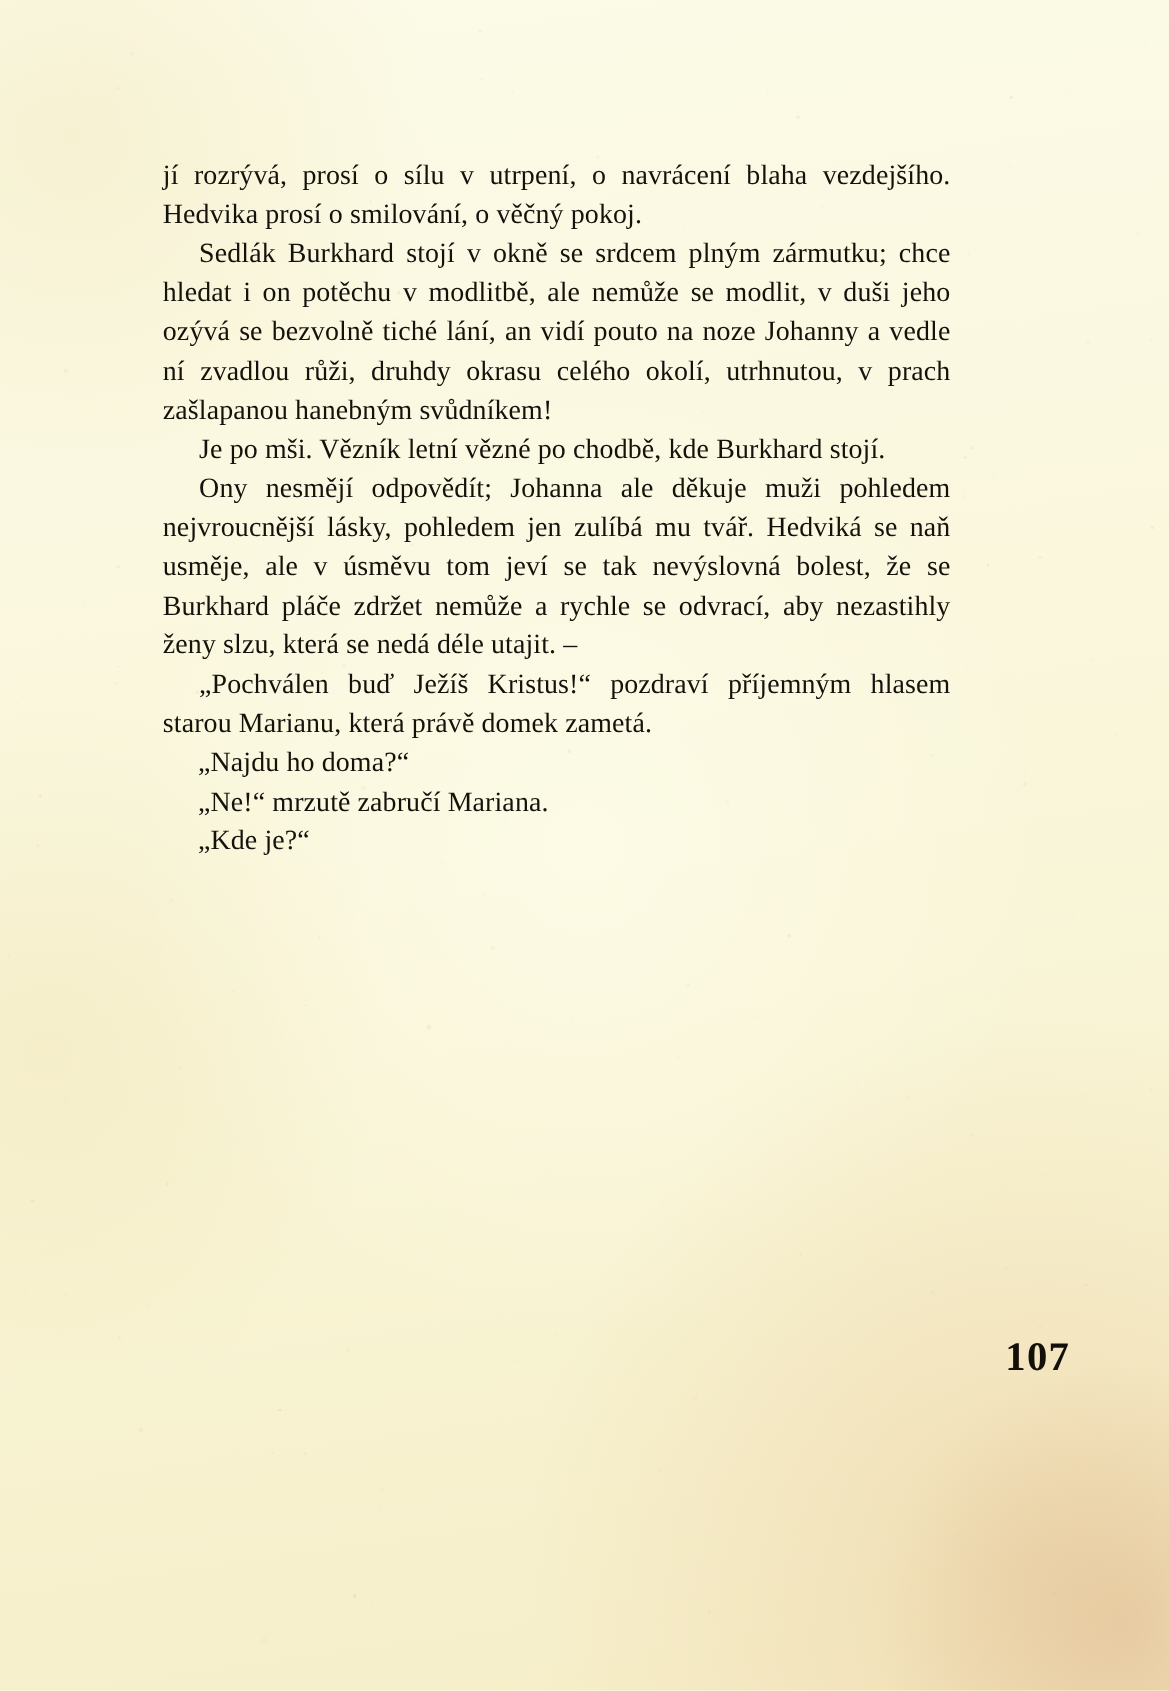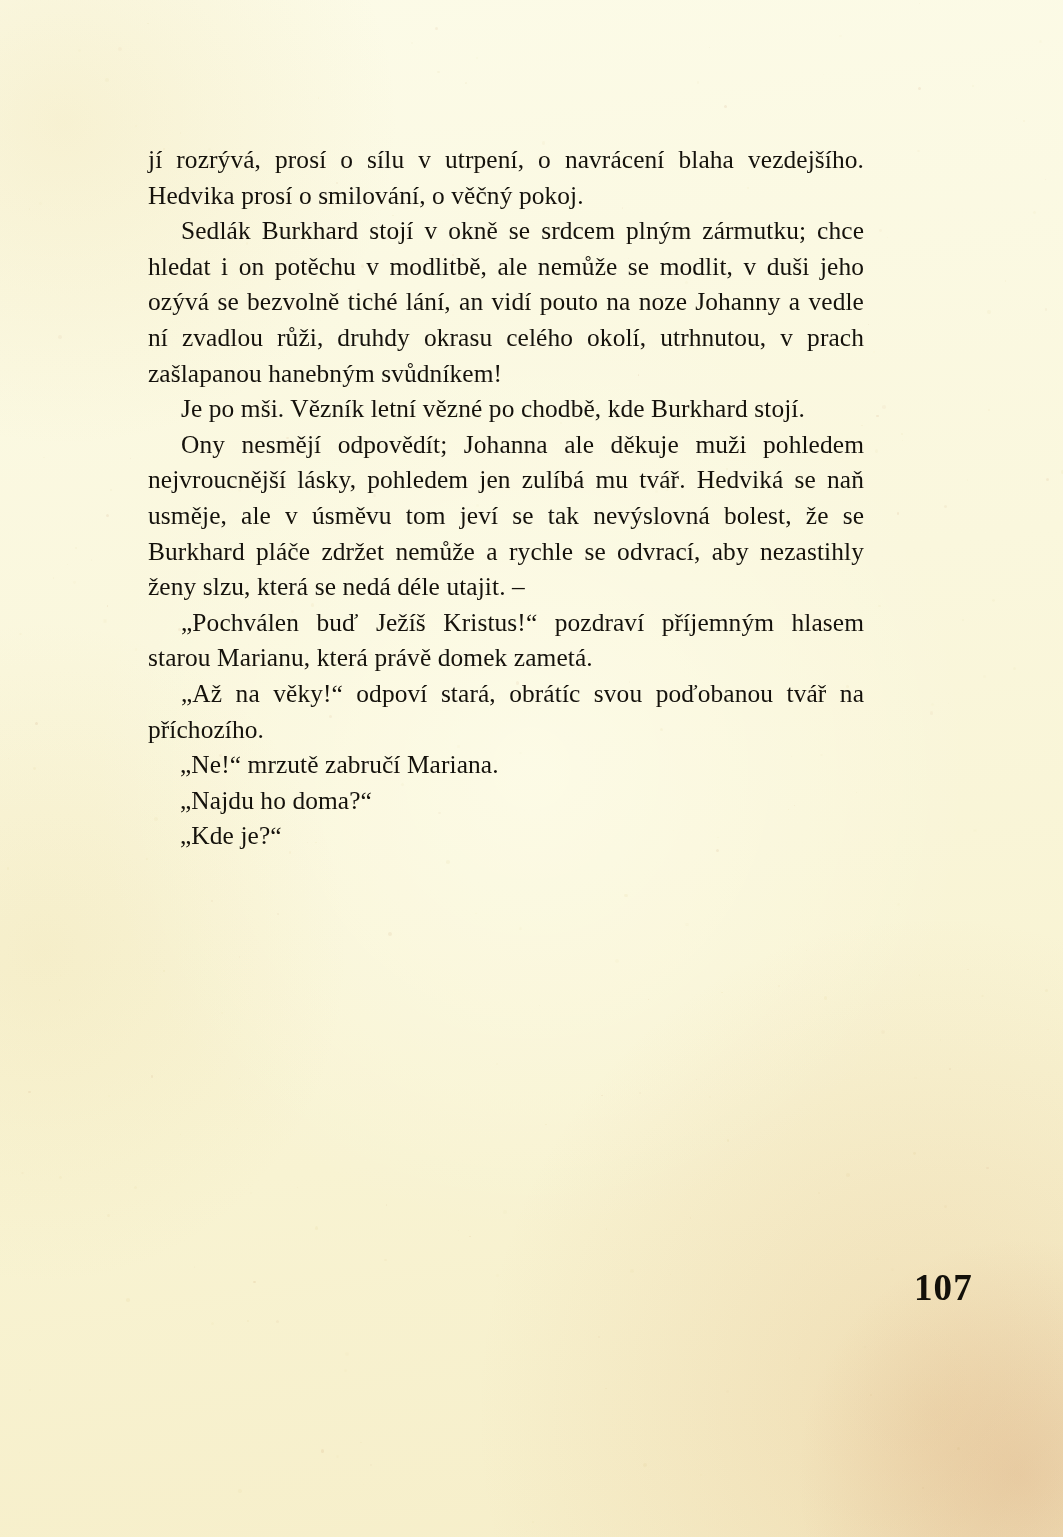--- a/index.html
+++ b/index.html
@@ -67,21 +67,21 @@
     text-align: left;
   }
   .textblock p.dialogue {
     text-indent: 32px;
   }
 
   
   .folio {
     position: absolute;
     right: 90px;
-    top: 1266px;
+    top: 1212px;
     font-size: 37px;
     font-weight: 700;
     color: #13100a;
     letter-spacing: 1.2px;
     z-index: 3;
   }
 </style>
 </head>
 <body>
 
@@ -348,19 +348,18 @@
     <div class="speck" style="left: 1044.5px; top: 178.7px; width: 1.1px; height: 1.1px; background: rgba(176, 108, 58, 0.137);"></div>
     <div class="speck" style="left: 987.1px; top: 309.9px; width: 3.9px; height: 3.9px; background: rgba(206, 182, 108, 0.165);"></div>
   </div>
 
 <div class="textblock" id="textblock">
     <p>jí rozrývá, prosí o sílu v utrpení, o navrácení blaha vezdejšího. Hedvika prosí o smilování, o věčný pokoj.</p>
     <p class="indent">Sedlák Burkhard stojí v okně se srdcem plným zármutku; chce hledat i on potěchu v modlitbě, ale nemůže se modlit, v duši jeho ozývá se bezvolně tiché lání, an vidí pouto na noze Johanny a vedle ní zvadlou růži, druhdy okrasu celého okolí, utrhnutou, v prach zašlapanou hanebným svůdníkem!</p>
     <p class="indent">Je po mši. Vězník letní vězné po chodbě, kde Burkhard stojí.</p>
     <p class="indent">Ony nesmějí odpovědít; Johanna ale děkuje muži pohledem nejvroucnější lásky, pohledem jen zulíbá mu tvář. Hedviká se naň usměje, ale v úsměvu tom jeví se tak nevýslovná bolest, že se Burkhard pláče zdržet nemůže a rychle se odvrací, aby nezastihly ženy slzu, která se nedá déle utajit. –</p>
     <p class="indent">„Pochválen buď Ježíš Kristus!“ pozdraví příjemným hlasem starou Marianu, která právě domek zametá.</p>
-    <p class="indent">„Až na věky!“ odpoví stará, obrátíc svou poďobanou tvář na příchozího.</p>
+    <p class="dialogue">„Najdu ho doma?“</p>
     <p class="dialogue">„Ne!“ mrzutě zabručí Mariana.</p>
-    <p class="dialogue">„Najdu ho doma?“</p>
     <p class="dialogue">„Kde je?“</p>
   </div>
 
 <div class="folio">107</div>
 
 </body></html>

